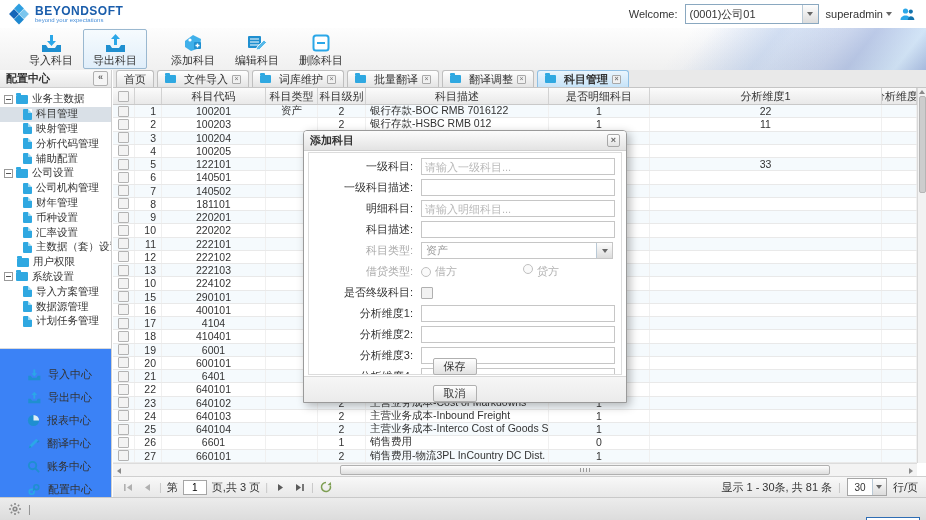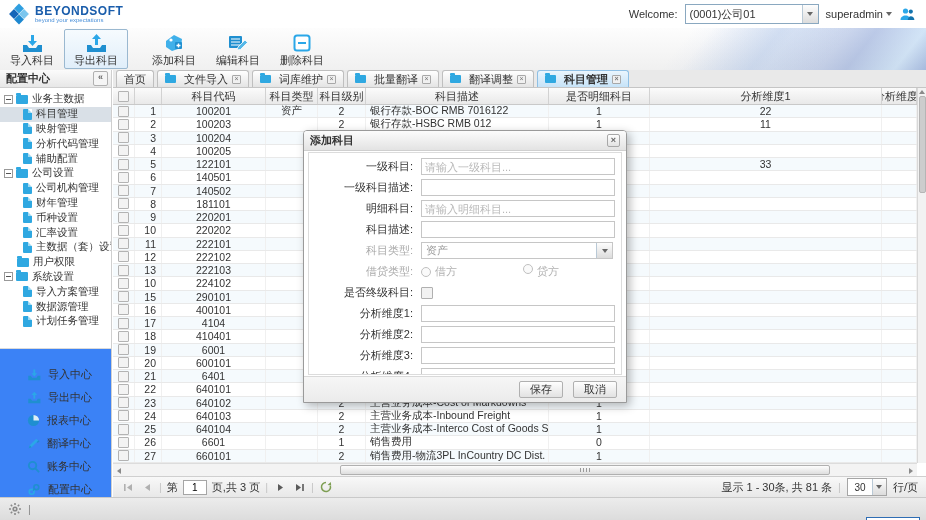--- a/index.html
+++ b/index.html
@@ -19,21 +19,21 @@
   .caret{width:0;height:0;border-left:3px solid transparent;border-right:3px solid transparent;border-top:4px solid #666;}
   .user-wrap{display:flex;align-items:center;gap:3px;}
 
   
   .toolbar{position:absolute;left:0;top:28px;width:926px;height:42px;background:linear-gradient(#fdfdfd,#f0f0f0);overflow:hidden;}
   .swoosh{position:absolute;right:0;top:0;width:420px;height:42px;pointer-events:none;}
   .swoosh::before{content:"";position:absolute;right:-50px;top:-14px;width:300px;height:70px;transform:skewX(-38deg);
     background:linear-gradient(90deg,transparent 0%,rgba(140,170,225,.18) 35%,rgba(90,125,200,.40) 62%,rgba(160,200,240,.45) 78%,rgba(70,110,190,.5) 92%,transparent 100%);}
   .swoosh::after{content:"";position:absolute;right:90px;top:-14px;width:140px;height:70px;transform:skewX(-38deg);
     background:linear-gradient(90deg,transparent 0%,rgba(120,160,220,.22) 50%,transparent 100%);}
-  .tbtns{position:absolute;left:0;top:1px;display:flex;align-items:center;height:40px;}
+  .tbtns{position:absolute;left:19px;top:1px;display:flex;align-items:center;height:40px;}
   .tbtn{width:62px;height:38px;display:flex;flex-direction:column;align-items:center;justify-content:center;gap:1px;cursor:pointer;border:1px solid transparent;border-radius:2px;}
   .tbtn.active{border-color:#9ab8d0;background:linear-gradient(#f6fbfe,#e0eefa);}
   .tbtn .icon{height:20px;}
   .tbtn .tlabel{font-size:11px;color:#333;line-height:12px;}
   .tgap{width:14px;}
 
   
   .side-title{position:absolute;left:0;top:70px;width:112px;height:18px;box-sizing:border-box;
     background:linear-gradient(#fbfbfb,#e7e7e7);border-bottom:1px solid #cfcfcf;border-right:1px solid #cfcfcf;
     display:flex;align-items:center;padding:0 3px 0 6px;font-weight:bold;}
@@ -126,21 +126,21 @@
   .dlg-input::placeholder{color:#b9b9b9;}
   .dlg-select{width:192px;height:17px;box-sizing:border-box;border:1px solid #c6c6c6;background:#fff;display:flex;align-items:center;}
   .dlg-select .val{flex:1;padding:0 4px;color:#999;}
   .radio{width:10px;height:10px;box-sizing:border-box;border:1px solid #c0c0c0;border-radius:50%;background:#fafafa;margin-right:4px;flex:none;}
   .radio-lbl{color:#b0b0b0;}
   .radio-pair{display:flex;align-items:center;width:192px;}
   .radio-pair .opt2{margin-left:66px;display:flex;align-items:flex-start;}
   .radio-pair .opt1{display:flex;align-items:center;}
   .dlg-cbx{width:12px;height:12px;box-sizing:border-box;border:1px solid #b0b0b0;background:#f2f2f2;border-radius:1px;}
   .dlg-footer{position:absolute;left:0;right:0;bottom:0;height:26px;box-sizing:border-box;border-top:1px solid #d9d9d9;
-    background:linear-gradient(#f6f6f6,#ebebeb);display:flex;align-items:center;justify-content:flex-end;gap:10px;padding-right:9px;border-radius:0;}
+    background:linear-gradient(#f6f6f6,#ebebeb);display:flex;align-items:center;justify-content:flex-end;gap:10px;padding-right:21px;border-radius:0;flex-direction:column;}
   .dlg-btn{width:44px;height:17px;box-sizing:border-box;border:1px solid #b0b0b0;border-radius:2px;
     background:linear-gradient(#fefefe,#e2e2e2);font-size:11px;font-family:inherit;cursor:pointer;color:#333;display:flex;align-items:center;justify-content:center;}
 </style>
 </head>
 <body>
 
 <div class="app">
 
   <div class="top">
     <div class="logo">

